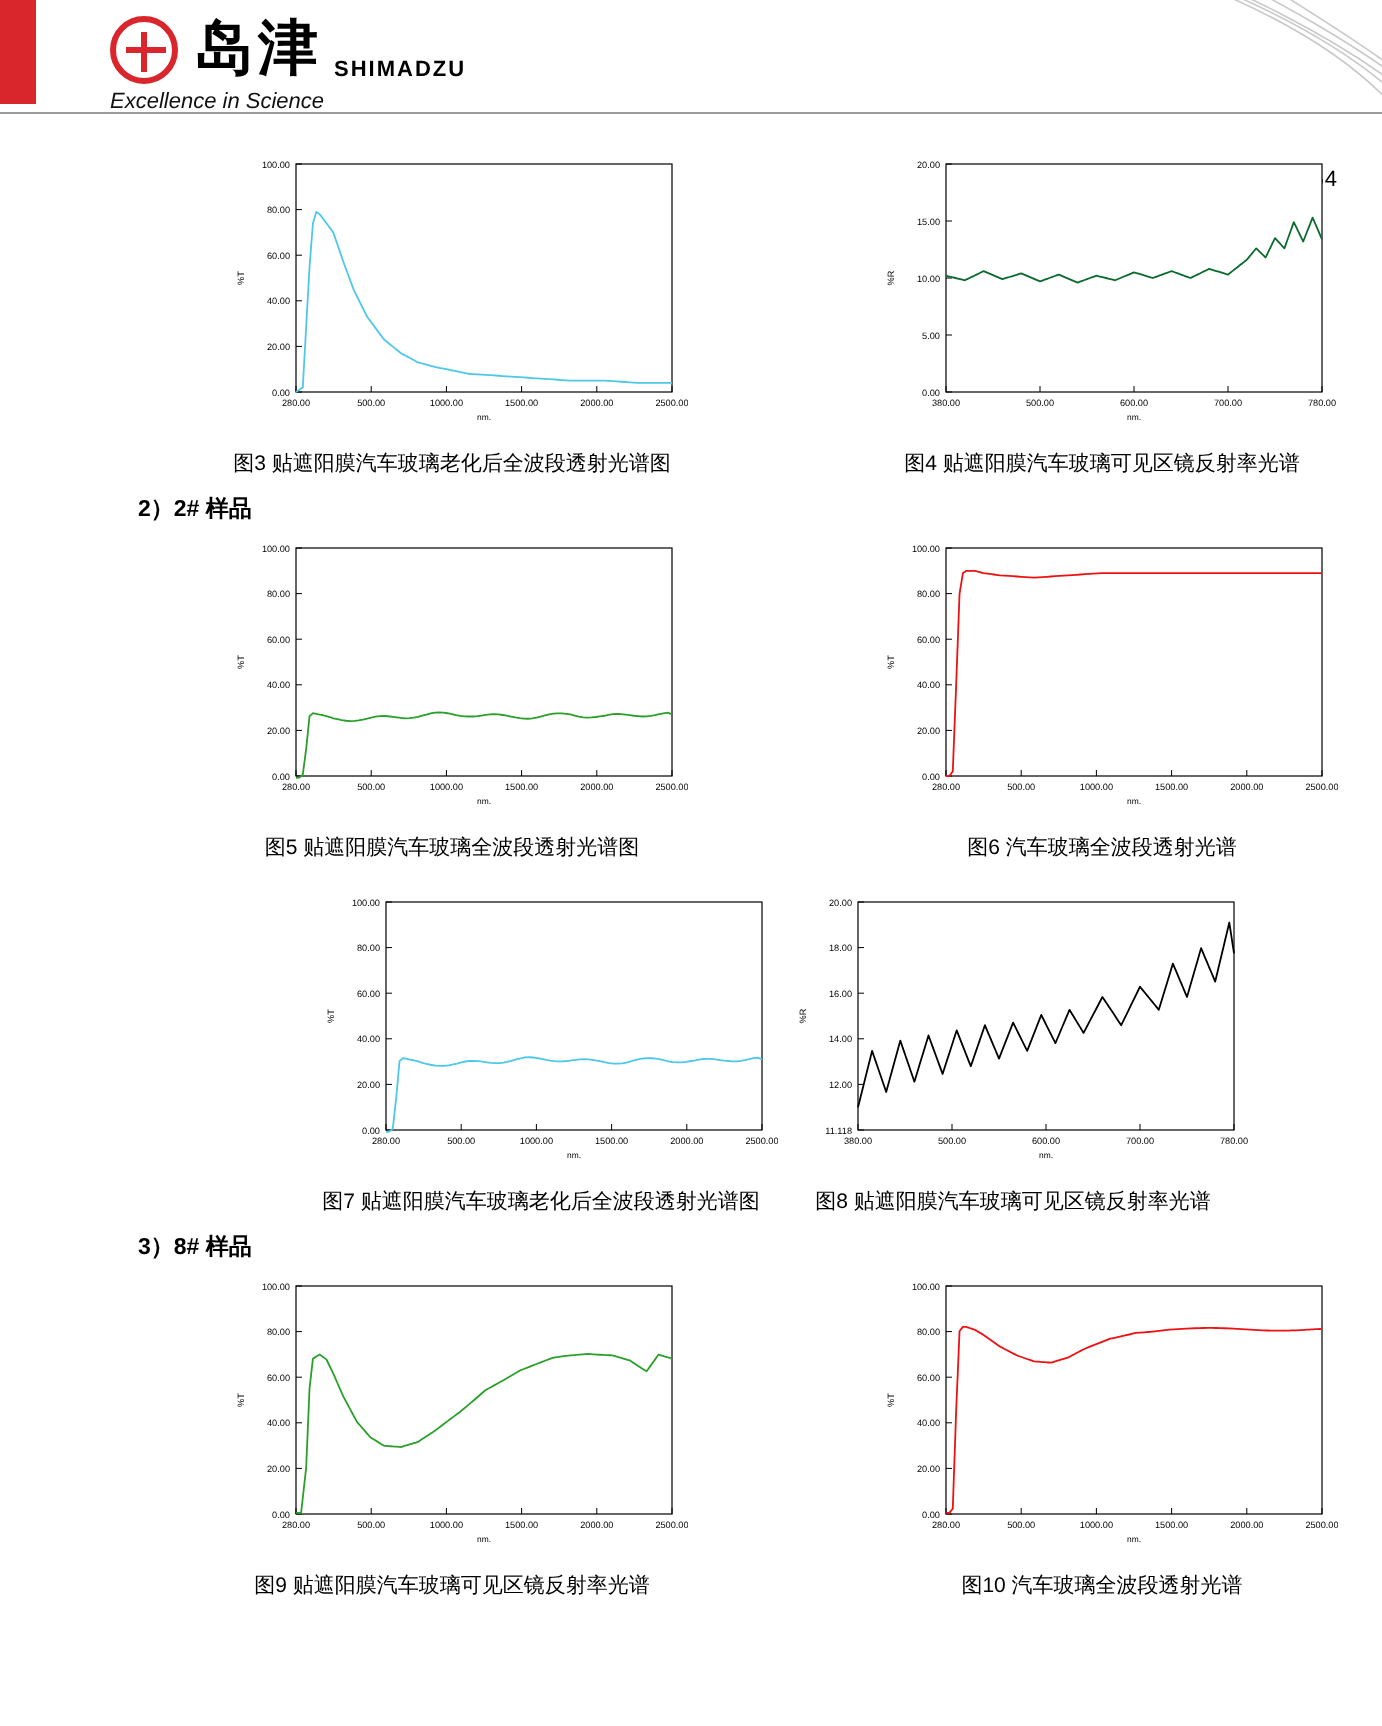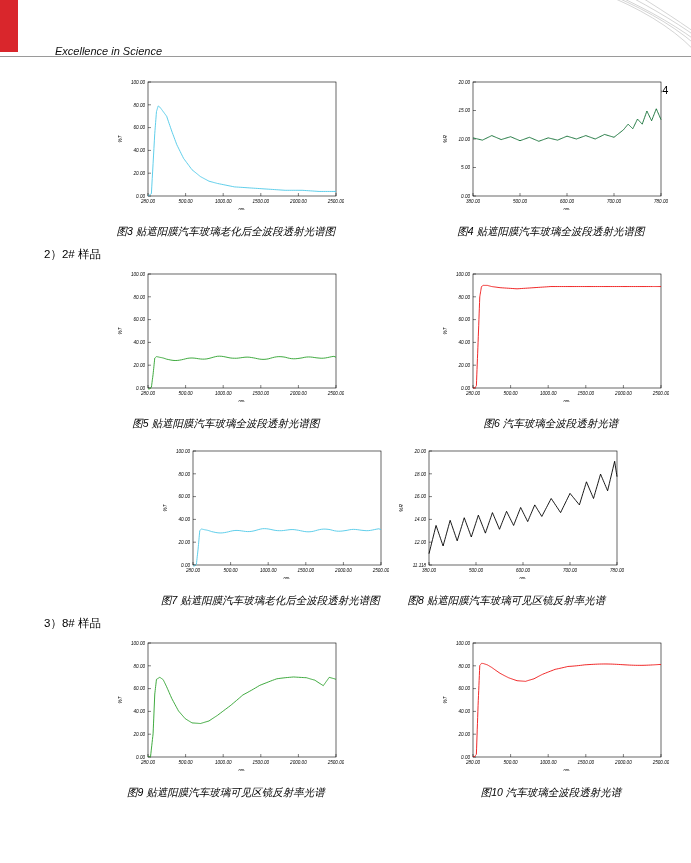--- a/index.html
+++ b/index.html
@@ -22,37 +22,42 @@
   .logo-mark:before{content:"";position:absolute;left:50%;top:5px;width:3px;height:20px;background:#d9262c;transform:translateX(-50%);}
   .logo-mark:after{content:"";position:absolute;top:50%;left:5px;height:3px;width:20px;background:#d9262c;transform:translateY(-50%);}
   .logo-cn{font-size:30px;font-weight:bold;margin-left:8px;letter-spacing:2px;font-family:"DejaVu Sans",sans-serif;}
   .logo-en{font-size:11px;font-weight:bold;letter-spacing:1px;margin-left:6px;align-self:flex-end;padding-bottom:4px;}
   .tagline{position:absolute;left:55px;top:45px;font-size:11px;color:#111;font-style:italic;}
   .hdr-line{position:absolute;left:0;top:56px;width:691px;height:1px;background:#9a9a9a;}
   .arcs{position:absolute;right:0;top:0;width:220px;height:56px;overflow:hidden;}
   
   .content{position:relative;width:691px;}
   .doc-code{position:absolute;right:22px;top:12px;font-size:11px;letter-spacing:.5px;}
-  .list-label{font-size:11.5px;margin:4px 0 2px 44px;}
+  .list-label{font-size:11.5px;margin:4px 0 2px 69px;font-weight:bold;}
   .row{display:flex;justify-content:space-between;padding:0 22px 0 108px;box-sizing:border-box;}
-  .fig{width:236px;font-style:italic;}
+  .fig{width:236px;}
   .fig.right{width:236px;}
   .caption{text-align:center;font-size:10.5px;margin-top:3px;margin-bottom:4px;}
   
   .plot{position:relative;width:236px;height:150px;}
   .plot svg{display:block;}
   .axis-text{font-size:4.6px;fill:#000;font-family:"Liberation Sans",sans-serif;}
   .ylabel{font-size:4.6px;fill:#000;}
   .xlabel{font-size:4.2px;fill:#000;}
 </style>
 </head>
 <body>
 
 <div class="header">
   <div class="redbar"></div>
+  <div class="logo-wrap">
+    <span class="logo-mark"></span>
+    <span class="logo-cn">岛津</span>
+    <span class="logo-en">SHIMADZU</span>
+  </div>
   <div class="tagline">Excellence in Science</div>
   <div class="hdr-line"></div>
   <div class="arcs">
     <svg width="220" height="56" viewBox="0 0 220 56">
       <g fill="none" stroke="#c9c9c9" stroke-width="0.8">
         <path d="M20,-40 C110,-20 190,10 230,58"></path>
         <path d="M40,-40 C125,-15 200,15 240,60"></path>
         <path d="M60,-40 C140,-10 210,22 250,62"></path>
         <path d="M85,-40 C160,-5 222,28 258,64"></path>
         <path d="M110,-40 C175,0 232,34 266,66"></path>
@@ -122,21 +127,21 @@
             <text class="axis-text" x="134" y="131" text-anchor="middle">600.00</text>
             <line x1="181" y1="124" x2="181" y2="121" stroke="#000" stroke-width="0.5"></line>
             <text class="axis-text" x="181" y="131" text-anchor="middle">700.00</text>
             <line x1="228" y1="124" x2="228" y2="121" stroke="#000" stroke-width="0.5"></line>
             <text class="axis-text" x="228" y="131" text-anchor="middle">780.00</text>
       <text class="ylabel" transform="translate(14,67) rotate(-90)" text-anchor="middle">%R</text>
       <text class="xlabel" x="134" y="138" text-anchor="middle">nm.</text>
       <polyline points="40.00,65.86 41.17,66.15 42.35,66.43 43.52,66.72 44.70,67.00 45.88,67.28 47.05,67.57 48.23,67.85 49.40,68.14 50.58,67.57 51.75,67.00 52.92,66.43 54.10,65.86 55.27,65.29 56.45,64.72 57.63,64.15 58.80,63.58 59.97,64.08 61.15,64.58 62.33,65.08 63.50,65.58 64.67,66.07 65.85,66.57 67.03,67.07 68.20,67.57 69.38,67.21 70.55,66.86 71.72,66.50 72.90,66.14 74.07,65.79 75.25,65.43 76.43,65.08 77.60,64.72 78.78,65.22 79.95,65.72 81.13,66.22 82.30,66.72 83.47,67.21 84.65,67.71 85.82,68.21 87.00,68.71 88.17,68.28 89.35,67.86 90.53,67.43 91.70,67.00 92.88,66.57 94.05,66.14 95.22,65.72 96.40,65.29 97.58,65.79 98.75,66.29 99.92,66.79 101.10,67.28 102.28,67.78 103.45,68.28 104.63,68.78 105.80,69.28 106.98,68.85 108.15,68.43 109.33,68.00 110.50,67.57 111.67,67.14 112.85,66.72 114.02,66.29 115.20,65.86 116.38,66.15 117.55,66.43 118.73,66.72 119.90,67.00 121.08,67.28 122.25,67.57 123.42,67.85 124.60,68.14 125.77,67.64 126.95,67.14 128.13,66.64 129.30,66.14 130.48,65.65 131.65,65.15 132.82,64.65 134.00,64.15 135.18,64.51 136.35,64.86 137.53,65.22 138.70,65.58 139.88,65.93 141.05,66.29 142.22,66.64 143.40,67.00 144.57,66.57 145.75,66.14 146.93,65.72 148.10,65.29 149.28,64.86 150.45,64.44 151.63,64.01 152.80,63.58 153.97,64.01 155.15,64.44 156.32,64.86 157.50,65.29 158.68,65.72 159.85,66.14 161.03,66.57 162.20,67.00 163.38,66.43 164.55,65.86 165.72,65.29 166.90,64.72 168.08,64.15 169.25,63.58 170.42,63.01 171.60,62.44 172.78,62.80 173.95,63.15 175.13,63.51 176.30,63.86 177.47,64.22 178.65,64.58 179.83,64.93 181.00,65.29 182.17,64.36 183.35,63.44 184.53,62.51 185.70,61.59 186.88,60.66 188.05,59.73 189.22,58.81 190.40,57.88 190.99,57.17 191.58,56.45 192.16,55.74 192.75,55.03 193.34,54.32 193.92,53.61 194.51,52.89 195.10,52.18 195.69,52.75 196.28,53.32 196.86,53.89 197.45,54.46 198.04,55.03 198.63,55.60 199.21,56.17 199.80,56.74 200.39,55.53 200.97,54.32 201.56,53.11 202.15,51.89 202.74,50.68 203.33,49.47 203.91,48.26 204.50,47.05 205.09,47.69 205.67,48.33 206.26,48.97 206.85,49.61 207.44,50.26 208.03,50.90 208.61,51.54 209.20,52.18 209.79,50.54 210.38,48.90 210.96,47.26 211.55,45.63 212.14,43.99 212.72,42.35 213.31,40.71 213.90,39.07 214.49,40.28 215.08,41.49 215.66,42.70 216.25,43.91 216.84,45.13 217.42,46.34 218.01,47.55 218.60,48.76 219.19,47.26 219.78,45.77 220.36,44.27 220.95,42.77 221.54,41.28 222.13,39.78 222.71,38.29 223.30,36.79 223.89,38.14 224.47,39.50 225.06,40.85 225.65,42.20 226.24,43.56 226.83,44.91 227.41,46.27 228.00,47.62" fill="none" stroke="#0b6b2f" stroke-width="0.9" stroke-linejoin="round"></polyline>
     </svg>
         </div>
-      <div class="caption">图4  贴遮阳膜汽车玻璃全波段透射光谱图</div>
+      <div class="caption">图4  贴遮阳膜汽车玻璃可见区镜反射率光谱</div>
     </div>
   </div>
 
   <div class="list-label">2）2# 样品</div>
 
   <div class="row">
     <div class="fig">
       <div class="plot">
           <svg width="236" height="150" viewBox="0 0 236 150">
       <rect x="40" y="10" width="188" height="114" fill="#fff" stroke="#000" stroke-width="0.6"></rect>

